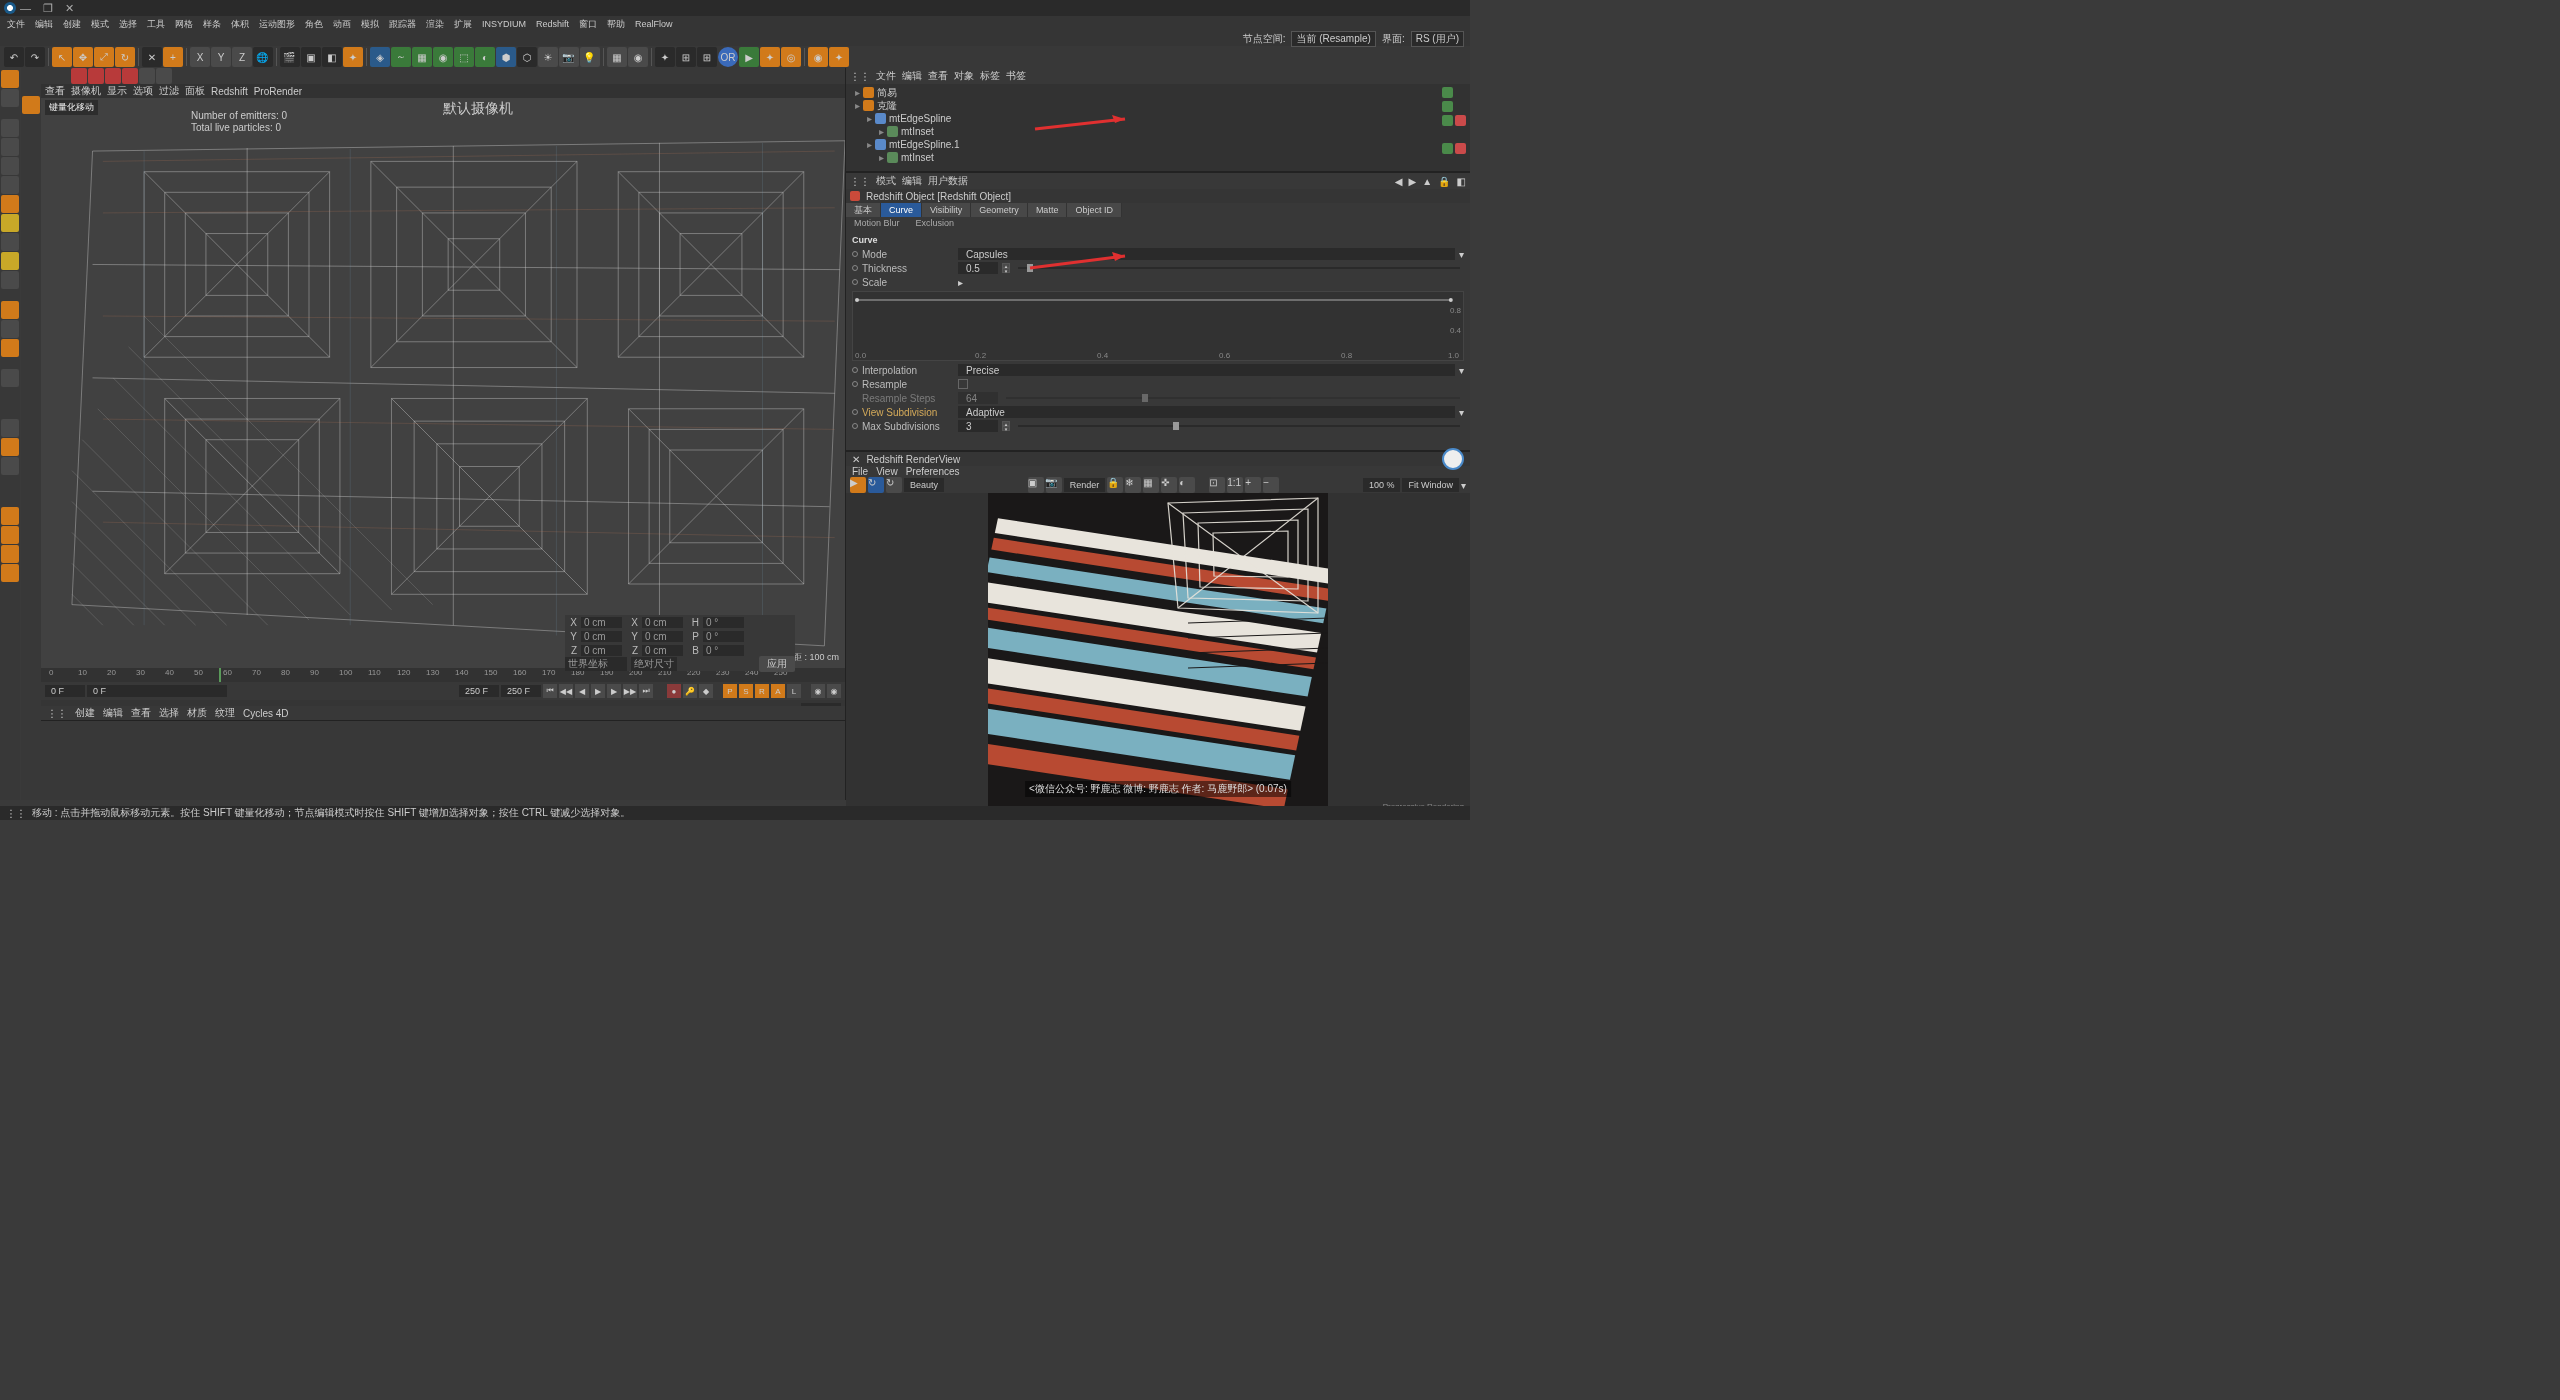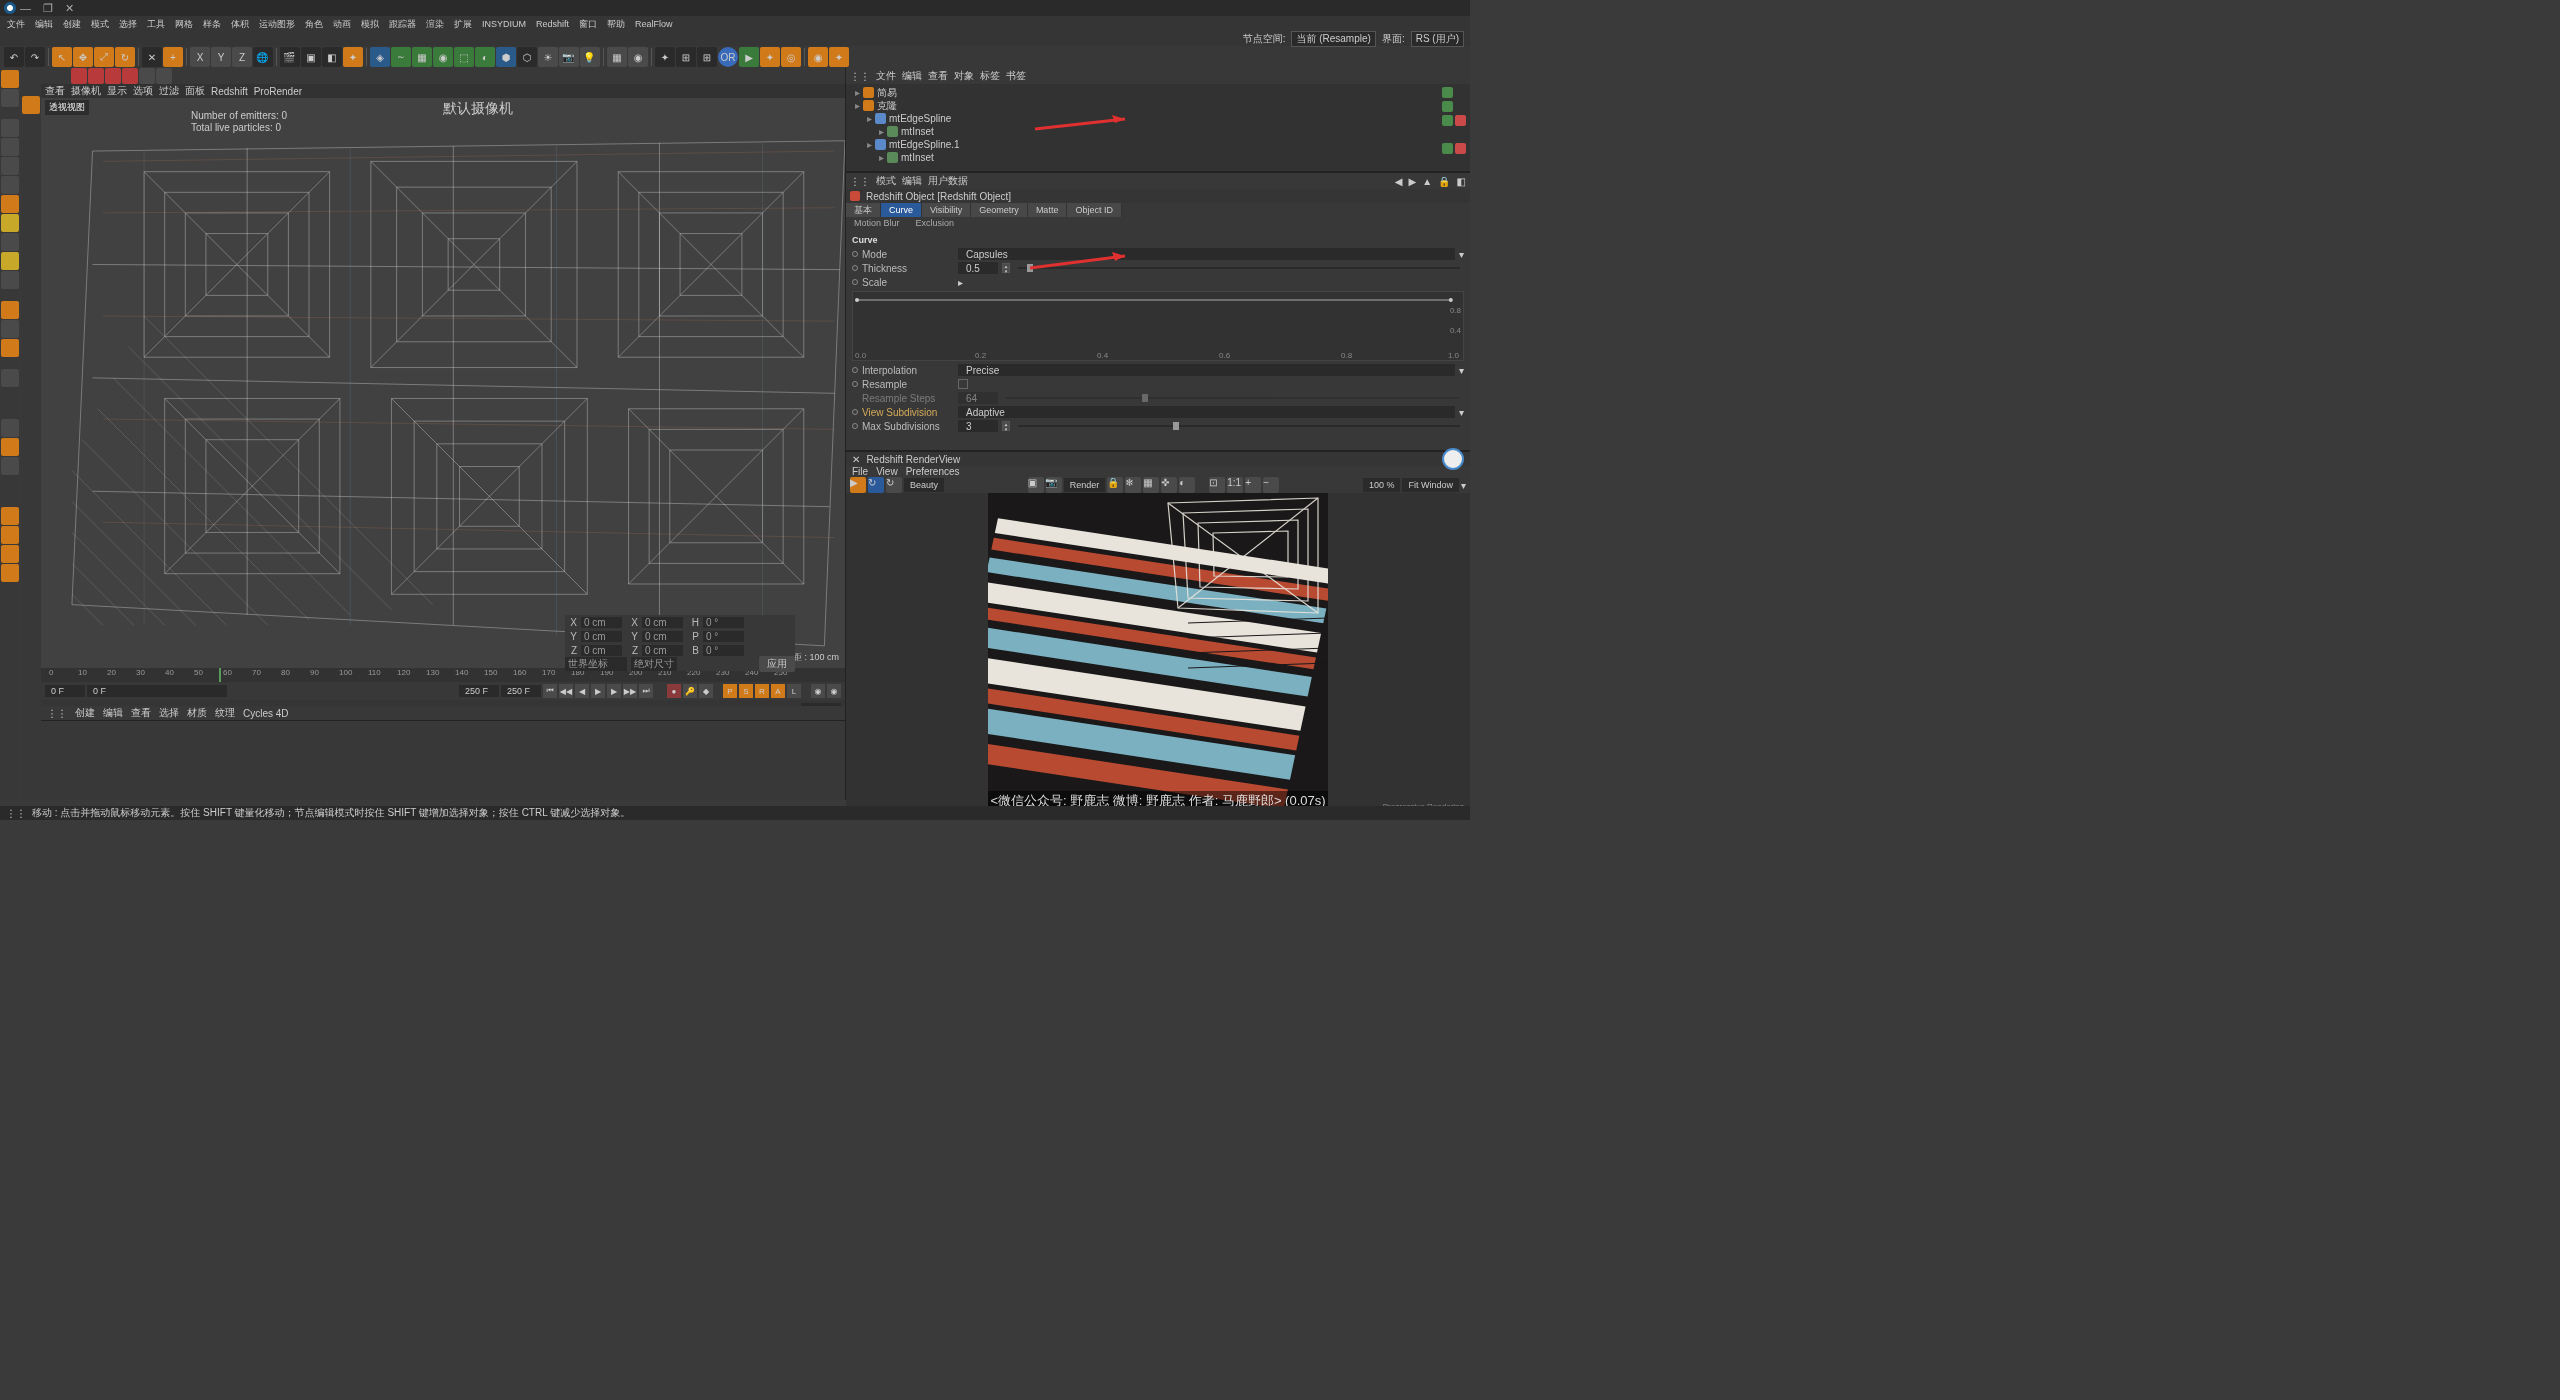--- a/index.html
+++ b/index.html
@@ -92,21 +92,21 @@
 .rvhdr .close{margin-right:6px}
 .rvmenu{height:12px;display:flex;align-items:center;padding:0 6px;gap:8px;font-size:9px;color:#aaa}
 .rvtools{height:18px;background:#383838;display:flex;align-items:center;padding:0 4px;gap:2px}
 .rvbtn{width:16px;height:16px;background:#4a4a4a;border-radius:2px}
 .rvbtn.o{background:#d17a1a}
 .rvbtn.b{background:#2a5a9a}
 .rvsel{background:#2a2a2a;padding:0 6px;height:14px;font-size:9px;display:flex;align-items:center}
 .rvview{flex:1;background:#323232;display:flex;align-items:center;justify-content:center;position:relative}
 .rvimg{width:340px;height:320px;background:#1a1a1a;position:relative;overflow:hidden}
 .rvlogo{position:absolute;top:6px;right:8px;width:22px;height:22px;background:#eee;border-radius:50%;border:2px solid #4a8aca}
-.rvcredit{position:absolute;bottom:2px;left:50%;transform:translateX(-50%);font-size:13px;color:#ddd;background:rgba(0,0,0,.5);padding:1px 4px;white-space:nowrap}
+.rvcredit{position:absolute;bottom:16px;left:50%;transform:translateX(-50%);font-size:10px;color:#ddd;background:rgba(0,0,0,.5);padding:1px 4px;white-space:nowrap}
 .rvstat{position:absolute;bottom:2px;right:6px;font-size:8px;color:#888}
 .statusbar{height:14px;background:#2a2a2a;display:flex;align-items:center;padding:0 6px;font-size:9px;color:#999;position:absolute;bottom:0;left:0;right:0}
 .arrow{position:absolute;pointer-events:none;z-index:100}
 .coordpanel{position:absolute;left:565px;top:615px;width:230px;background:#383838;font-size:9px}
 .coordrow{display:flex;height:14px;align-items:center;gap:4px}
 .coordrow .cl{width:12px;text-align:right;color:#bbb}
 .coordrow .cv{width:41px;background:#2a2a2a;padding:0 3px;color:#999}
 .coordbtn{background:#4a4a4a;padding:1px 8px;border-radius:2px}
 </style>
 </head>
@@ -284,21 +284,21 @@
           <path d="M60,50 L770,40 M60,100 L770,95 M60,200 L770,205 M60,300 L770,310 M60,400 L770,415"></path>
         </g>
         <g stroke="#7aa0b8" stroke-width="0.3" fill="none" opacity="0.6">
           <path d="M100,40 L100,500 M300,38 L300,500 M500,35 L500,510 M700,32 L700,515"></path>
         </g>
         <g stroke="#ddd" stroke-width="0.3" fill="none" opacity="0.55">
           <path d="M30,350 L180,500 M40,320 L220,500 M55,290 L260,495 M70,260 L300,490 M85,230 L340,485 M100,200 L380,480"></path>
           <path d="M30,380 L150,500 M30,410 L120,500 M30,440 L90,500 M30,470 L60,500"></path>
         </g>
       </svg>
-      <div class="vplabel">透视视图</div>
+      <div class="vplabel">键量化移动</div>
       <div class="vplabel2">默认摄像机</div>
       <div class="vpinfo">
         <div>Number of emitters: 0</div>
         <div>Total live particles: 0</div>
       </div>
       <div class="vpgrid">网格间距 : 100 cm</div>
     </div>
 
     <div class="timeline">
       <div class="tlruler" id="tlruler">

